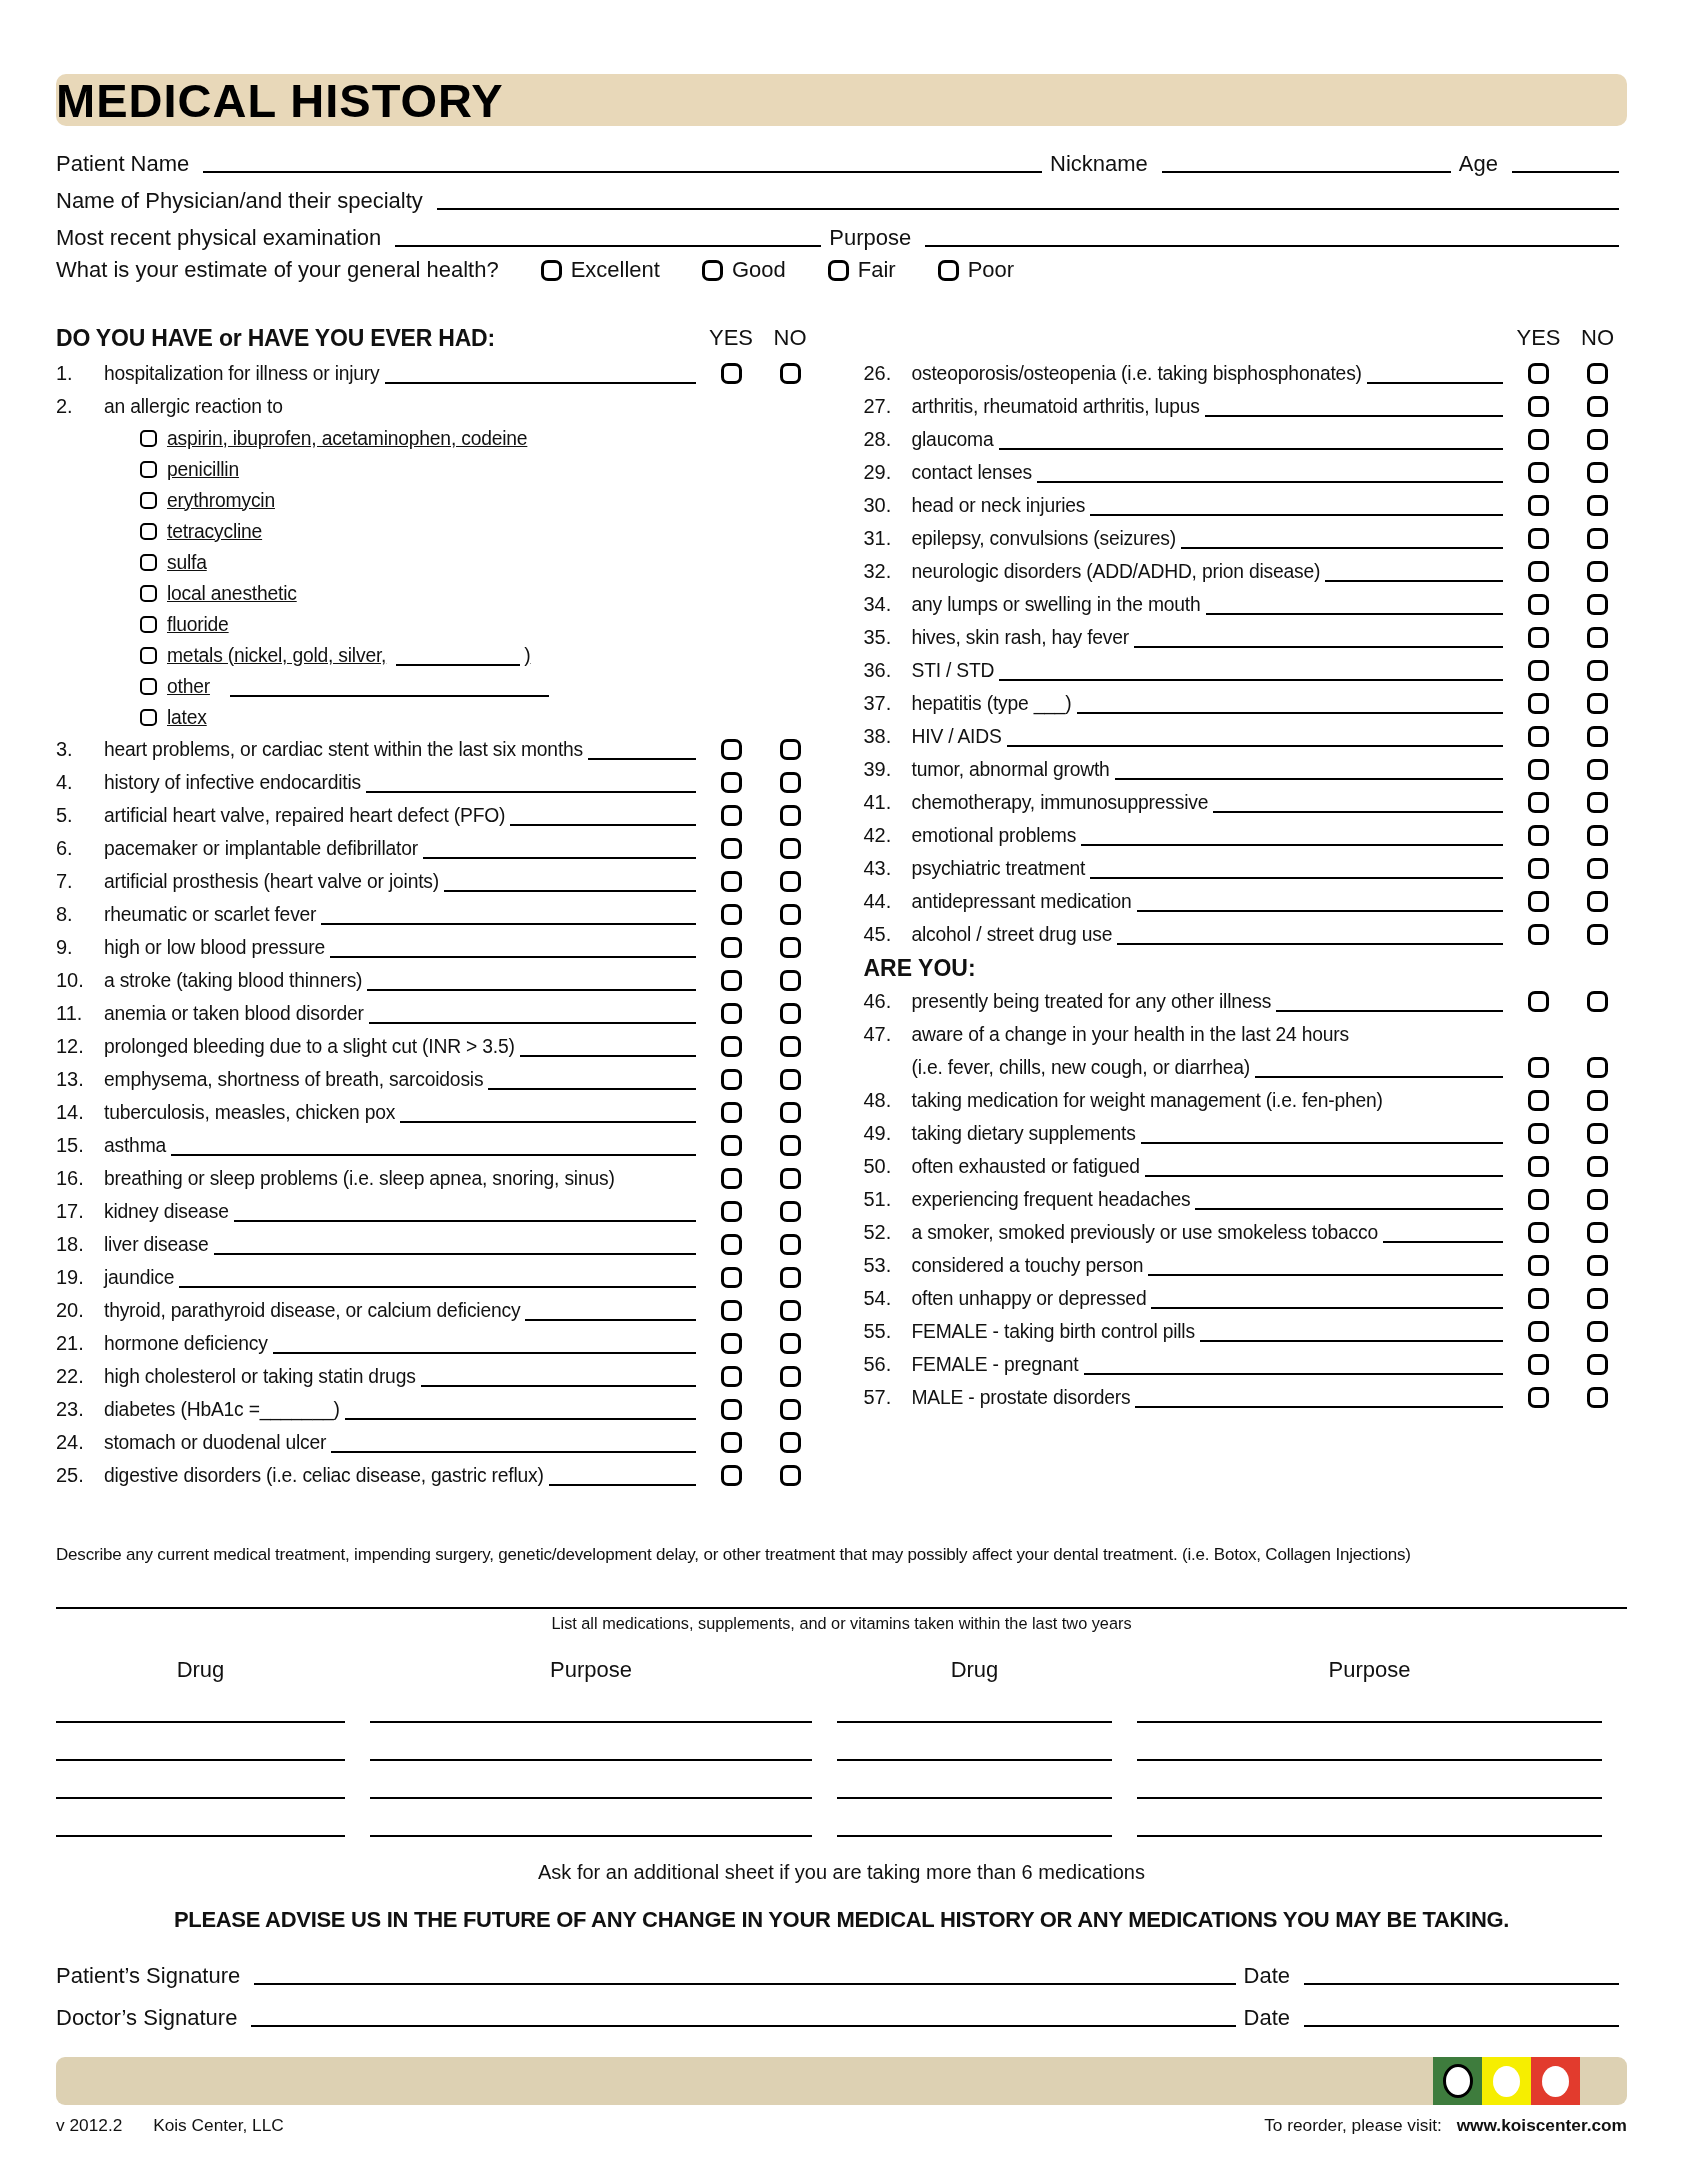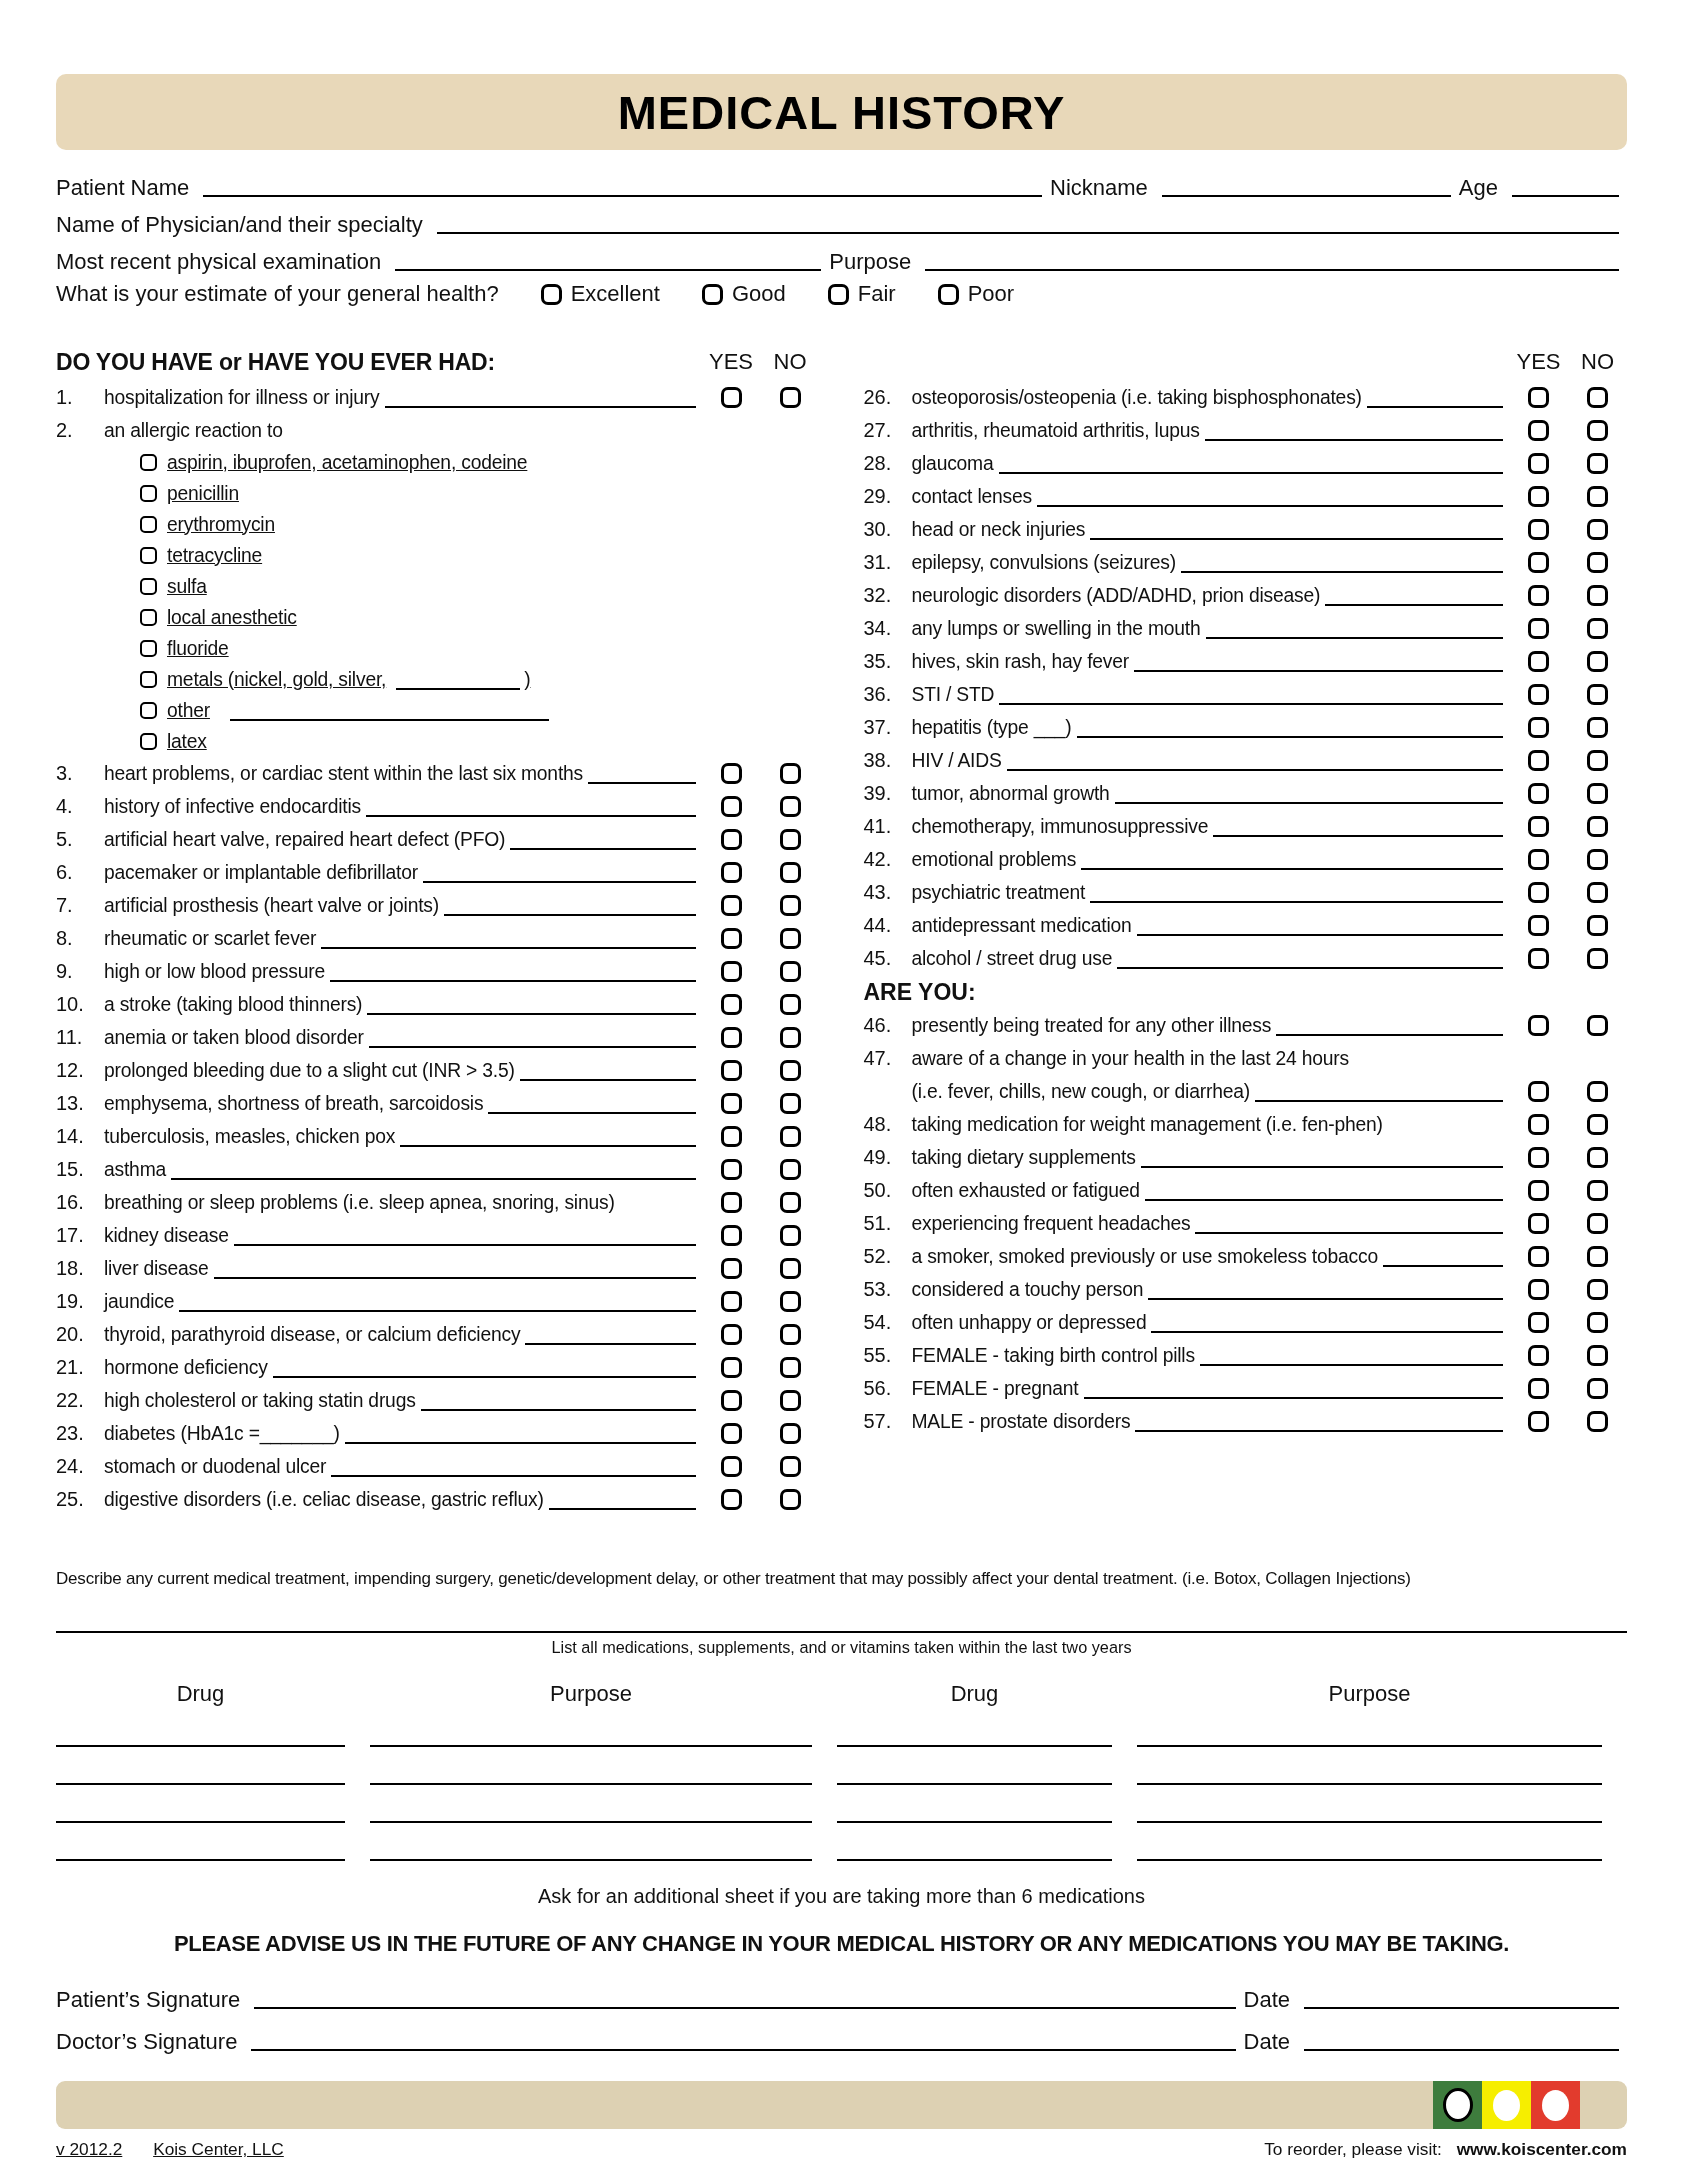--- a/index.html
+++ b/index.html
@@ -2,21 +2,21 @@
 <html><head>
 <meta charset="utf-8">
 <style>
   html,body{margin:0;padding:0;background:#fff;}
   .page{
     width:1683px;height:2178px;box-sizing:border-box;
     padding:74px 56px 0 56px;position:relative;
     font-family:"Liberation Sans",sans-serif;color:#111;background:#fff;
   }
   
-  .banner{height:76px;border-radius:10px;display:flex;align-items:center;justify-content:center;}
+  .banner{height:52px;border-radius:10px;display:flex;align-items:center;justify-content:flex-start;}
   .banner h1{margin:0;font-size:47px;font-weight:700;letter-spacing:1px;color:#000;}
   
   .hdr{margin-top:14px;text-align:center;}
   .hrow{display:flex;align-items:flex-end;height:37px;font-size:22px;}
   .hlabel{white-space:nowrap;padding-right:10px;}
   .fline{border-bottom:2.3px solid #000;align-self:flex-end;margin:0 8px 4px 4px;}
   .fline.grow{flex:1;}
   .health{display:flex;align-items:center;height:38px;font-size:22px;}
   .health-opt{display:flex;align-items:center;gap:9px;margin-left:42px;white-space:nowrap;}
   .health-opt:first-of-type{margin-left:91px;}
@@ -53,21 +53,21 @@
   .sigrow{display:flex;align-items:flex-end;height:42px;font-size:22px;}
   .sigs{margin-top:14px;}
   .dline{width:315px;}
   
   .botbar{margin-top:26px;height:48px;border-radius:9px;display:flex;align-items:center;justify-content:flex-end;padding-right:47px;}
   .logo{display:flex;height:48px;}
   .sq{width:49px;height:48px;display:flex;align-items:center;justify-content:center;}
   .dot{width:27px;height:31px;background:#fff;border-radius:50%;}
   .dot-ring{border:3px solid #000;box-sizing:border-box;width:30px;height:34px;}
   .credits{display:flex;justify-content:space-between;align-items:center;margin-top:10px;font-size:17.3px;}
-  .credits .left span{margin-right:26px;text-decoration:underline;}
+  .credits .left span{margin-right:26px;}
   .reorder-url{font-weight:700;margin-left:10px;}
 </style>
 </head>
 <body>
 
 <div class="page">
 
   <div class="banner" id="banner" style="background: rgb(232, 216, 185);">
     <h1>MEDICAL HISTORY</h1>
   </div>

